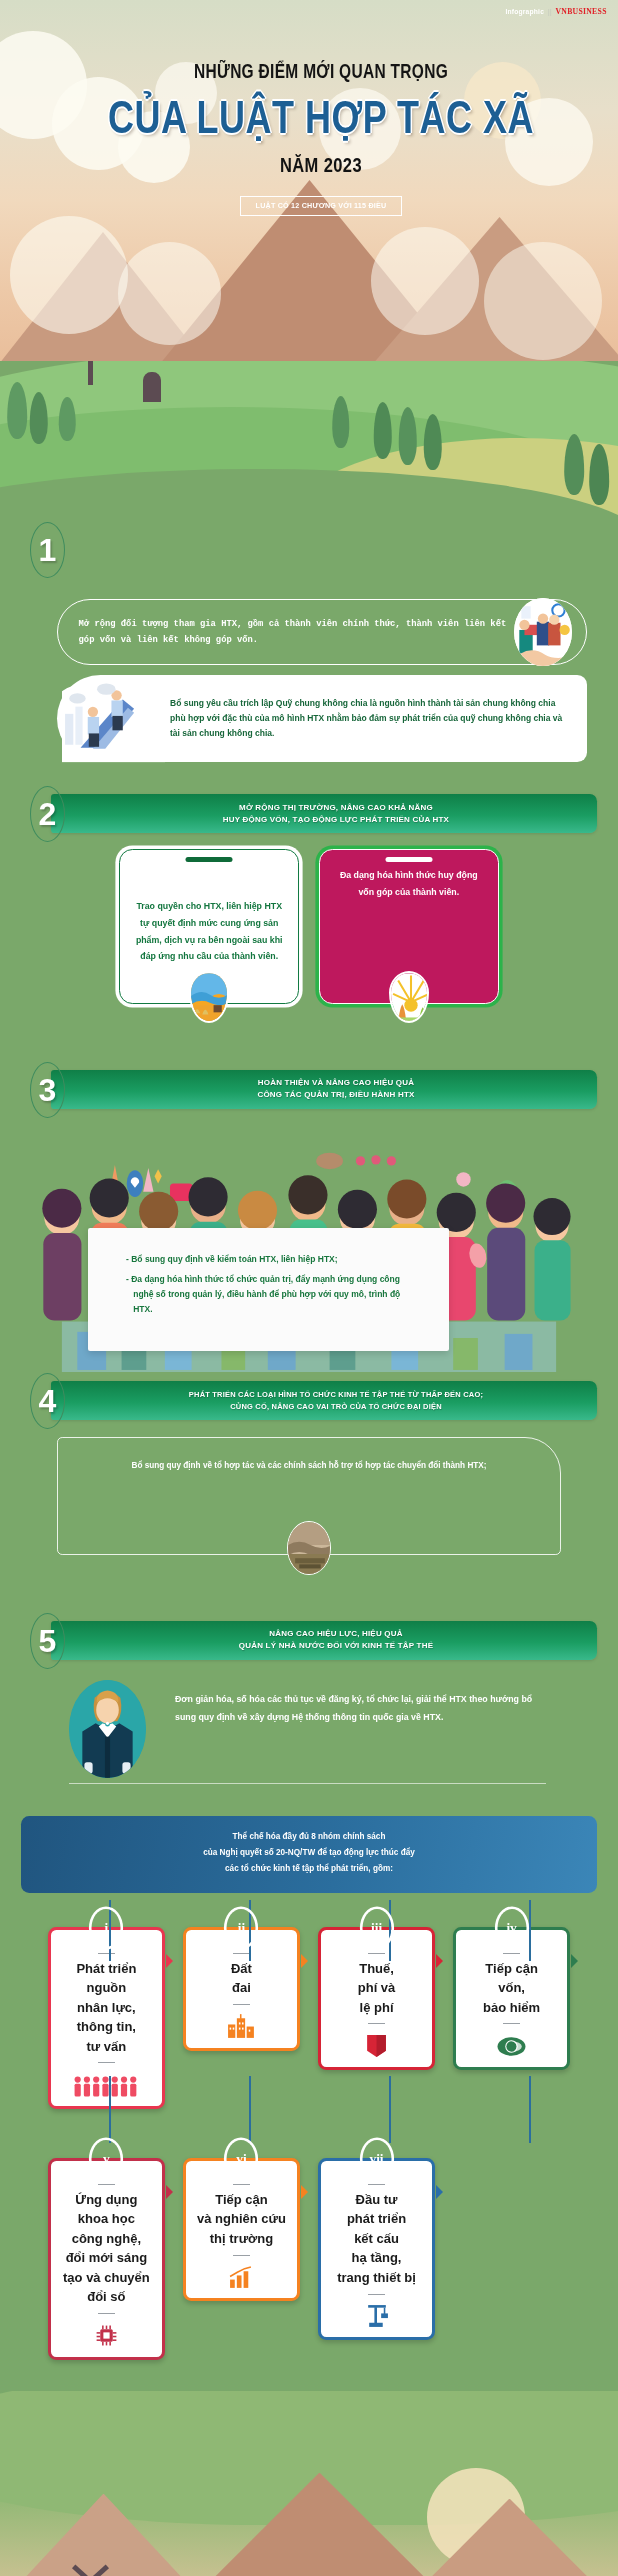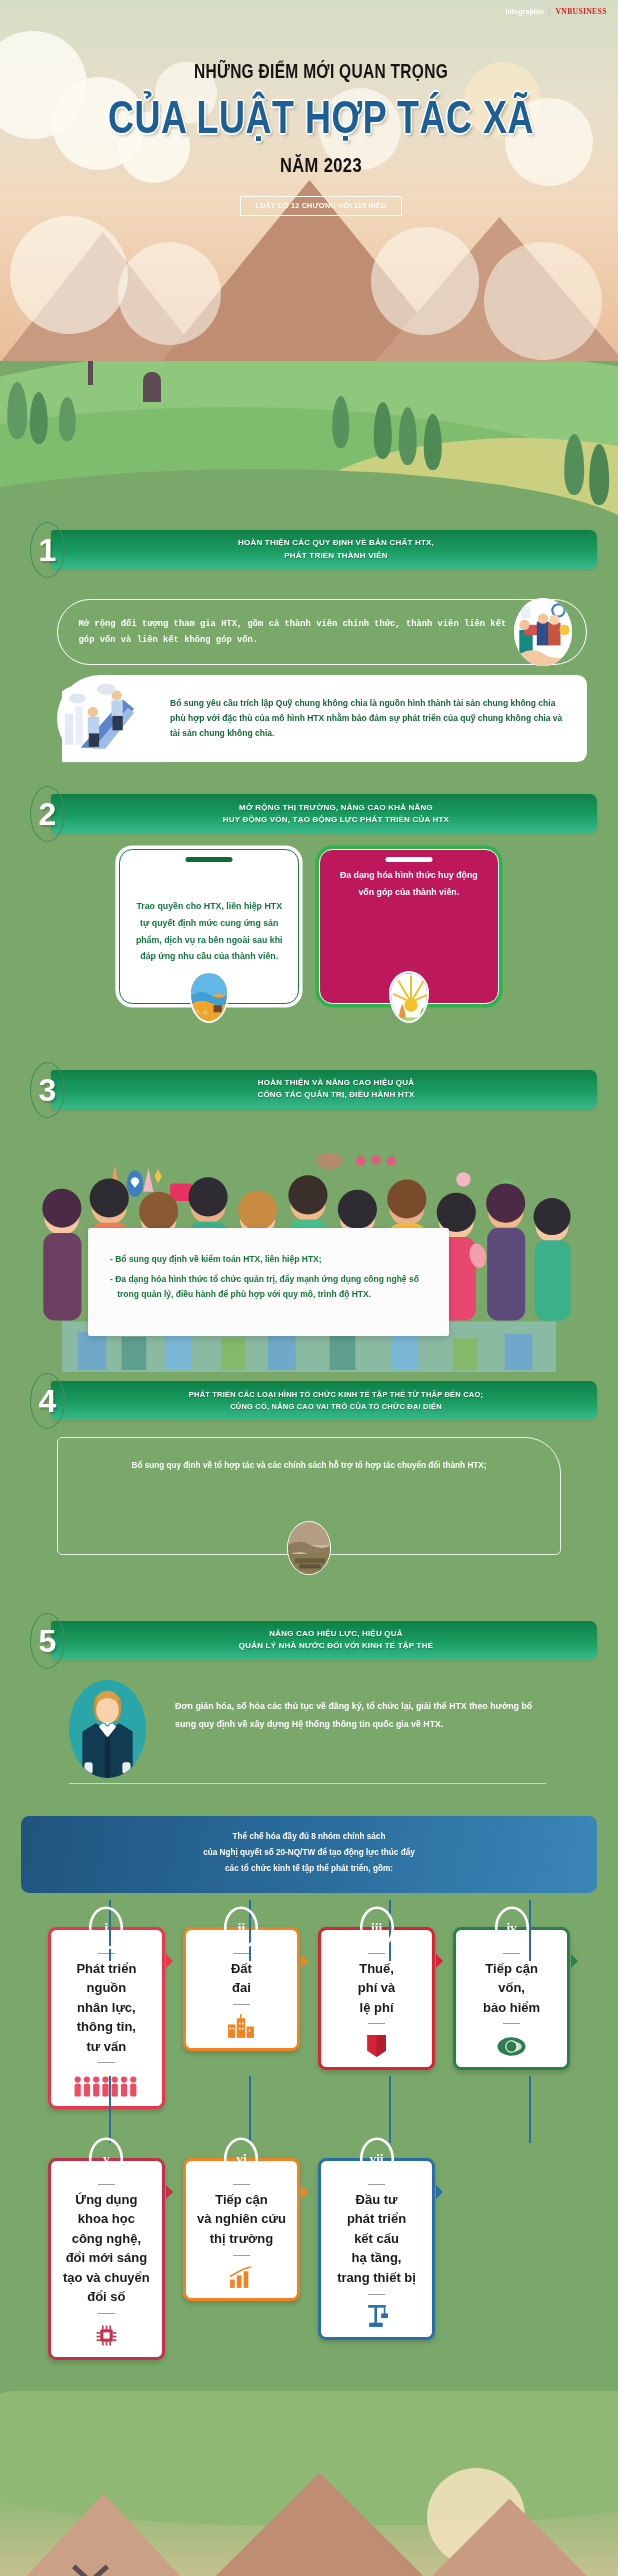--- a/index.html
+++ b/index.html
@@ -77,37 +77,37 @@
   .phone.dark .notch { background: #ffffff; }
   .phone.dark p { color: #ffffff; }
   .phone p { font-size: 8.8px; font-weight: bold; line-height: 1.9; }
   .phone .badge { position: absolute; bottom: -20.6px; left: 50%; transform: translateX(-50%);
     width: 40px; height: 52px; border-radius: 50% 50% 50% 50% / 42% 42% 58% 58%;
     border: 2.1px solid #ffffff; overflow: hidden; }
 
   
   .people-wrap { position: relative; margin-top: 17.5px; height: 242px; }
   .note { position: absolute; left: 88px; top: 98px; width: 361px; min-height: 103px;
-    background: #fbfbfb; padding: 24px 22px 29px; border-radius: 2.1px;
+    background: #fbfbfb; padding: 24px 38px 29px; border-radius: 2.1px;
     box-shadow: 0 2.1px 7.2px rgba(0,0,0,.14); z-index: 6; }
   .note ul { list-style: none; }
   .note li { color: #17763d; font-size: 8.5px; font-weight: bold; line-height: 1.75;
     margin-bottom: 5.2px; padding-left: 7.2px; text-indent: -7.2px; }
 
   
   .four-col { display: flex; gap: 19.6px; justify-content: center; margin-top: 12.4px; padding: 0 57px; }
   .ocard { position: relative; flex: 1; min-height: 118px; border: 1px solid rgba(255,255,255,.85);
     border-radius: 5.2px 36px 5.2px 5.2px; padding: 20.6px 13.4px 32px; text-align: center; }
   .ocard p { color: #ffffff; font-size: 8.2px; font-weight: bold; line-height: 1.9; }
   .ocard .badge { position: absolute; bottom: -21.6px; left: 50%; transform: translateX(-50%);
     width: 44px; height: 54px; border-radius: 50%; border: 1.5px solid #ffffff; overflow: hidden; }
 
   
   .s5 { position: relative; margin: 13.4px 57px 0; min-height: 103px; padding: 14.4px 15.5px 14.4px 118px; }
-  .s5 p { color: #ffffff; font-size: 8.8px; font-weight: bold; line-height: 1.95; margin-top: 7px; }
+  .s5 p { color: #ffffff; font-size: 8.8px; font-weight: bold; line-height: 1.95; }
   .s5 .avatar { position: absolute; left: 12.4px; top: 50%; transform: translateY(-50%);
     width: 77px; height: 98px; border-radius: 50%; background: #2aa6a8; overflow: hidden; }
   .s5 .rule { position: absolute; left: 12.4px; right: 15.5px; bottom: -4.1px; height: 1px;
     background: rgba(255,255,255,.6); }
 
   
   .panel-wrap { margin: 36px 20.6px 0; position: relative; }
   .panel { background: linear-gradient(100deg,#20557f 0%,#2b6e9e 55%,#3b86b8 100%);
     border-radius: 8.2px; padding: 13.4px 26px 15.5px; text-align: center; position: relative; z-index: 4; }
   .panel p { color: #ffffff; font-size: 8.2px; font-weight: bold; line-height: 1.95; }
@@ -220,24 +220,20 @@
       <div class="crown" style="width:19.6px;height:61px;background:#4d8653;"></div>
     </div>
   </div>
 
   <div class="body-green">
 
     <div>
       <div class="sec-head">
         <div class="sec-num">
           <span>1</span>
-        </div>
-        <div class="sec-bar">
-          <p style="white-space:pre-line;">HOÀN THIỆN CÁC QUY ĐỊNH VỀ BẢN CHẤT HTX,
-PHÁT TRIỂN THÀNH VIÊN</p>
         </div>
       </div>
 
       <div class="pill-a">
         <p>Mở rộng đối tượng tham gia HTX, gồm cả thành viên chính thức, thành viên liên kết góp vốn và liên kết không góp vốn.</p>
         <div class="art">
           <svg viewBox="0 0 112 132" width="58" height="68" aria-hidden="true">
             <rect x="0" y="0" width="112" height="132" fill="#ffffff"></rect>
             <rect x="14" y="16" width="18" height="24" fill="#eaf1fb"></rect>
             <circle cx="86" cy="24" r="12" fill="none" stroke="#2f7fd4" stroke-width="4"></circle>

